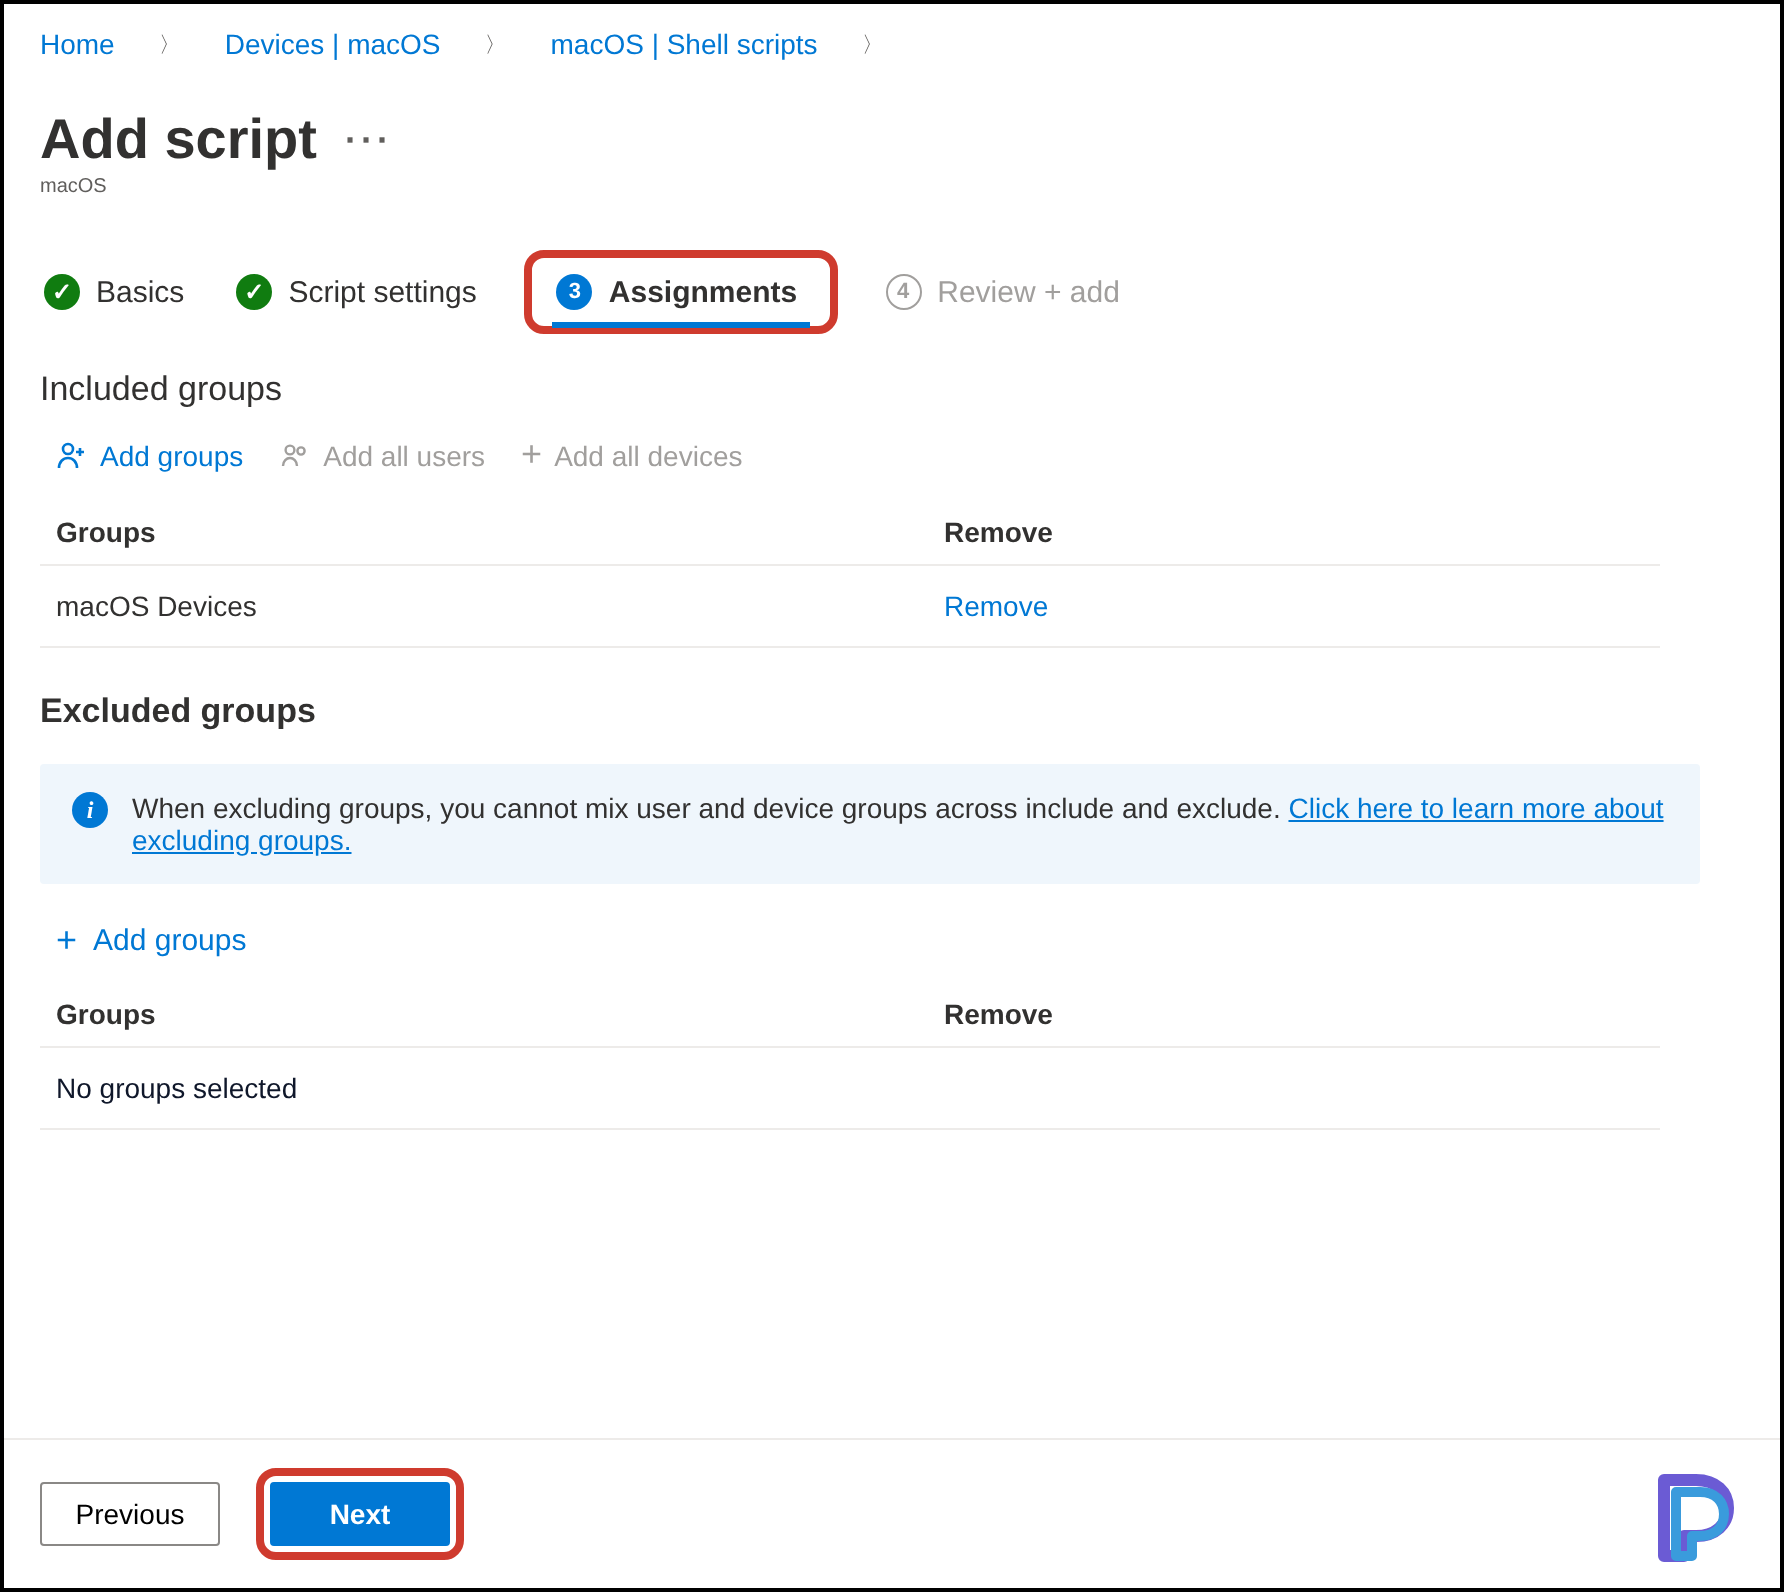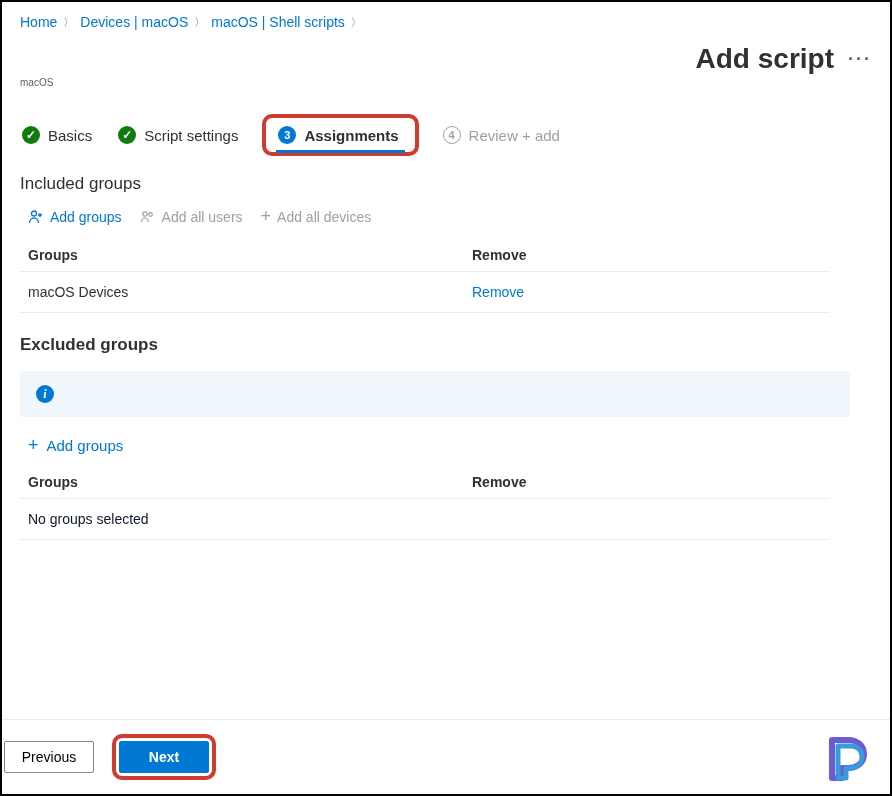--- a/index.html
+++ b/index.html
@@ -8,23 +8,23 @@
       font-size: 14px;
       color: #323130;
       background: #fff;
       width: 892px;
       height: 796px;
       border: 2px solid #000;
       position: relative;
       padding: 12px 18px 0 18px;
     }
     a { color: #0078d4; text-decoration: none; }
-    .breadcrumb { display: flex; align-items: center; gap: 6px; font-size: 14px; margin-bottom: 13px; }
+    .breadcrumb { display: flex; align-items: center; gap: 22px; font-size: 14px; margin-bottom: 24px; }
     .breadcrumb .sep { color: #605e5c; font-size: 11px; }
-    .page-title { font-size: 28px; font-weight: 600; margin-top: 6px; display: flex; align-items: center; gap: 14px; justify-content: flex-end; }
+    .page-title { font-size: 28px; font-weight: 600; margin-top: 6px; display: flex; align-items: center; gap: 14px; }
     .more-dots { color: #605e5c; font-size: 18px; letter-spacing: 2px; cursor: pointer; }
     .subtitle { color: #605e5c; font-size: 10px; margin-top: 2px; margin-bottom: 26px; }
     .tabs { display: flex; align-items: center; gap: 22px; margin-bottom: 18px; }
     .tab { display: flex; align-items: center; gap: 8px; font-size: 15px; color: #323130; cursor: pointer; padding: 4px 2px; }
     .tab.active { font-weight: 600; border-bottom: 3px solid #0078d4; padding-bottom: 6px; }
     .tab.active.highlight { border: 4px solid #cf3b2e; border-radius: 10px; padding: 8px 16px 8px 12px; border-bottom: 4px solid #cf3b2e;}
     .tab.active.highlight .under { position: absolute; bottom: -1px; left: 10px; right: 10px; height: 3px; background: #0078d4; }
     .tab.active.highlight { position: relative; }
     .tab.disabled { color: #a19f9d; cursor: default; }
     .check-icon { width: 18px; height: 18px; border-radius: 50%; background: #107c10; display: flex; align-items: center; justify-content: center; color: #fff; font-size: 12px; font-weight: bold; }
@@ -61,21 +61,21 @@
       font-size: 12px; font-weight: bold; font-style: italic; font-family: Georgia, serif;
       flex-shrink: 0;
     }
     .info-banner a { text-decoration: underline; }
     .add-groups-excluded { display: flex; align-items: center; gap: 8px; color: #0078d4; margin: 8px 0 12px 8px; cursor: pointer; font-size: 15px; }
     .plus { font-size: 18px; font-weight: 300; }
     .footer {
       position: absolute;
       bottom: 0; left: 0; right: 0;
       border-top: 1px solid #edebe9;
-      padding: 14px 2px;
+      padding: 14px 18px;
       display: flex;
       align-items: center;
       gap: 18px;
     }
     .btn {
       min-width: 90px;
       height: 32px;
       border: 1px solid #8a8886;
       background: #fff;
       font-size: 14px;
@@ -174,20 +174,24 @@
   <div class="trow">
     <div class="col-groups">macOS Devices</div>
     <div class="col-remove"><span class="remove-link">Remove</span></div>
   </div>
 </div>
 
 <div class="section-heading excluded-heading">Excluded groups</div>
 
 <div class="info-banner">
   <span class="info-icon">i</span>
+  <div>
+    <span>When excluding groups, you cannot mix user and device groups across include and exclude. </span>
+    <a href="#">Click here to learn more about excluding groups.</a>
+  </div>
 </div>
 
 <div class="add-groups-excluded">
   <span class="plus">+</span>
   <span>Add groups</span>
 </div>
 
 <div class="table">
   <div class="thead">
     <div class="col-groups">Groups</div>

